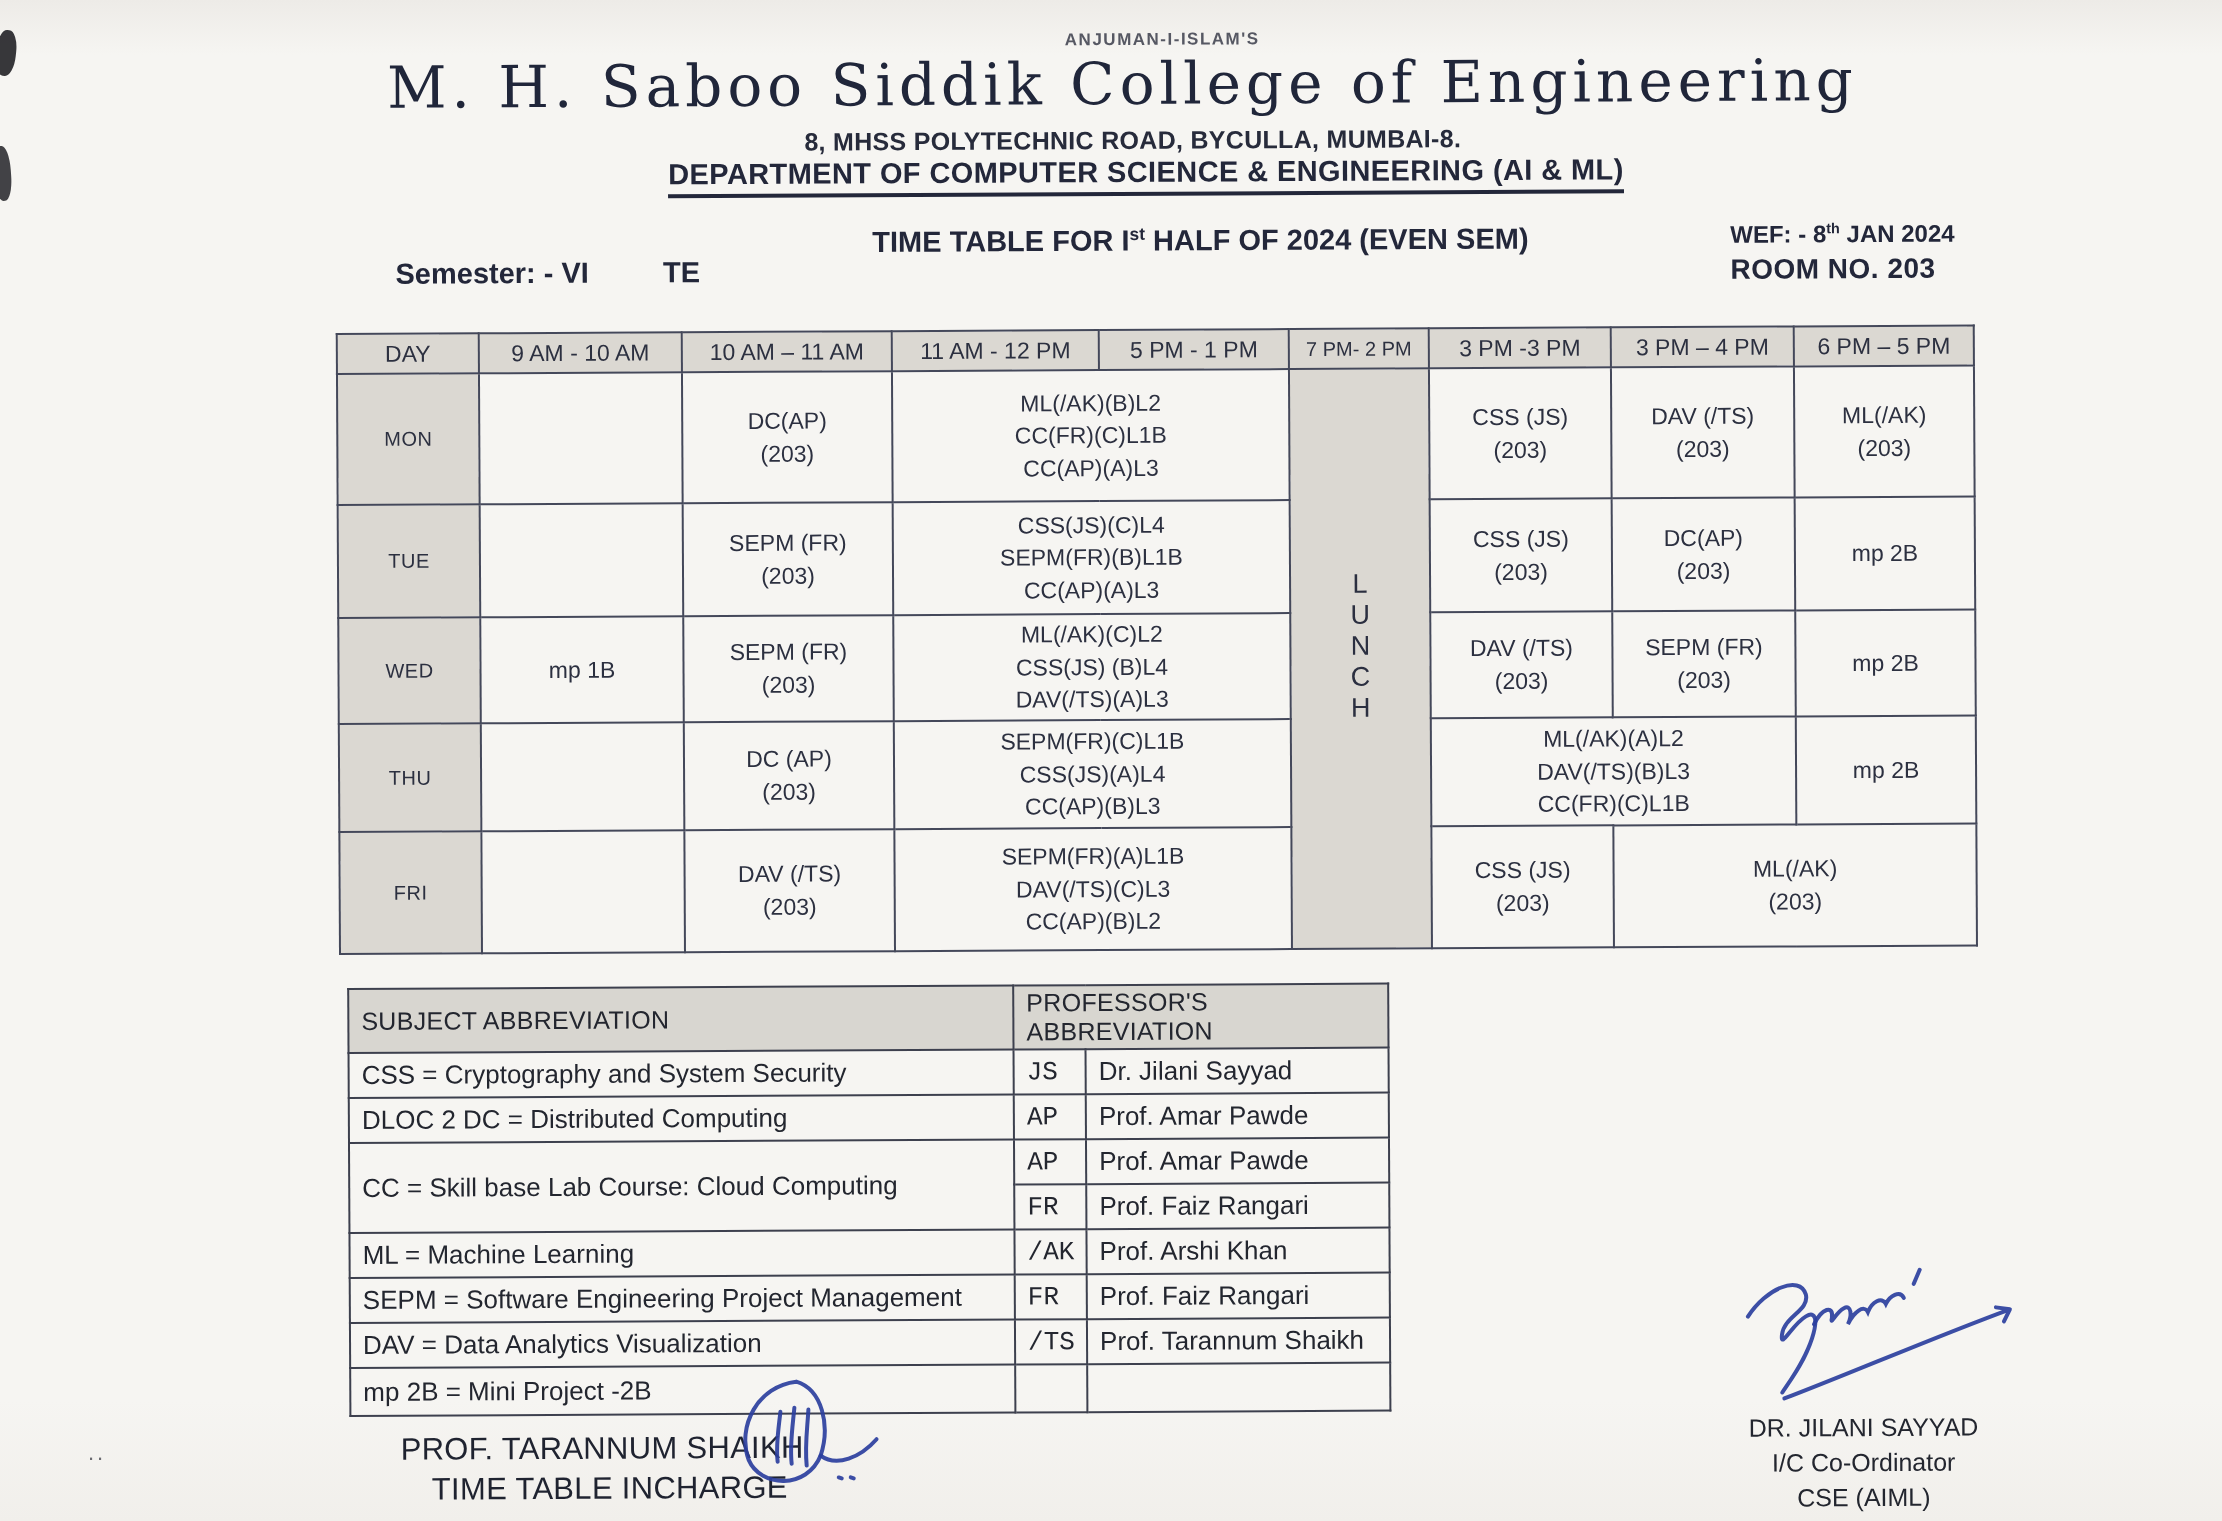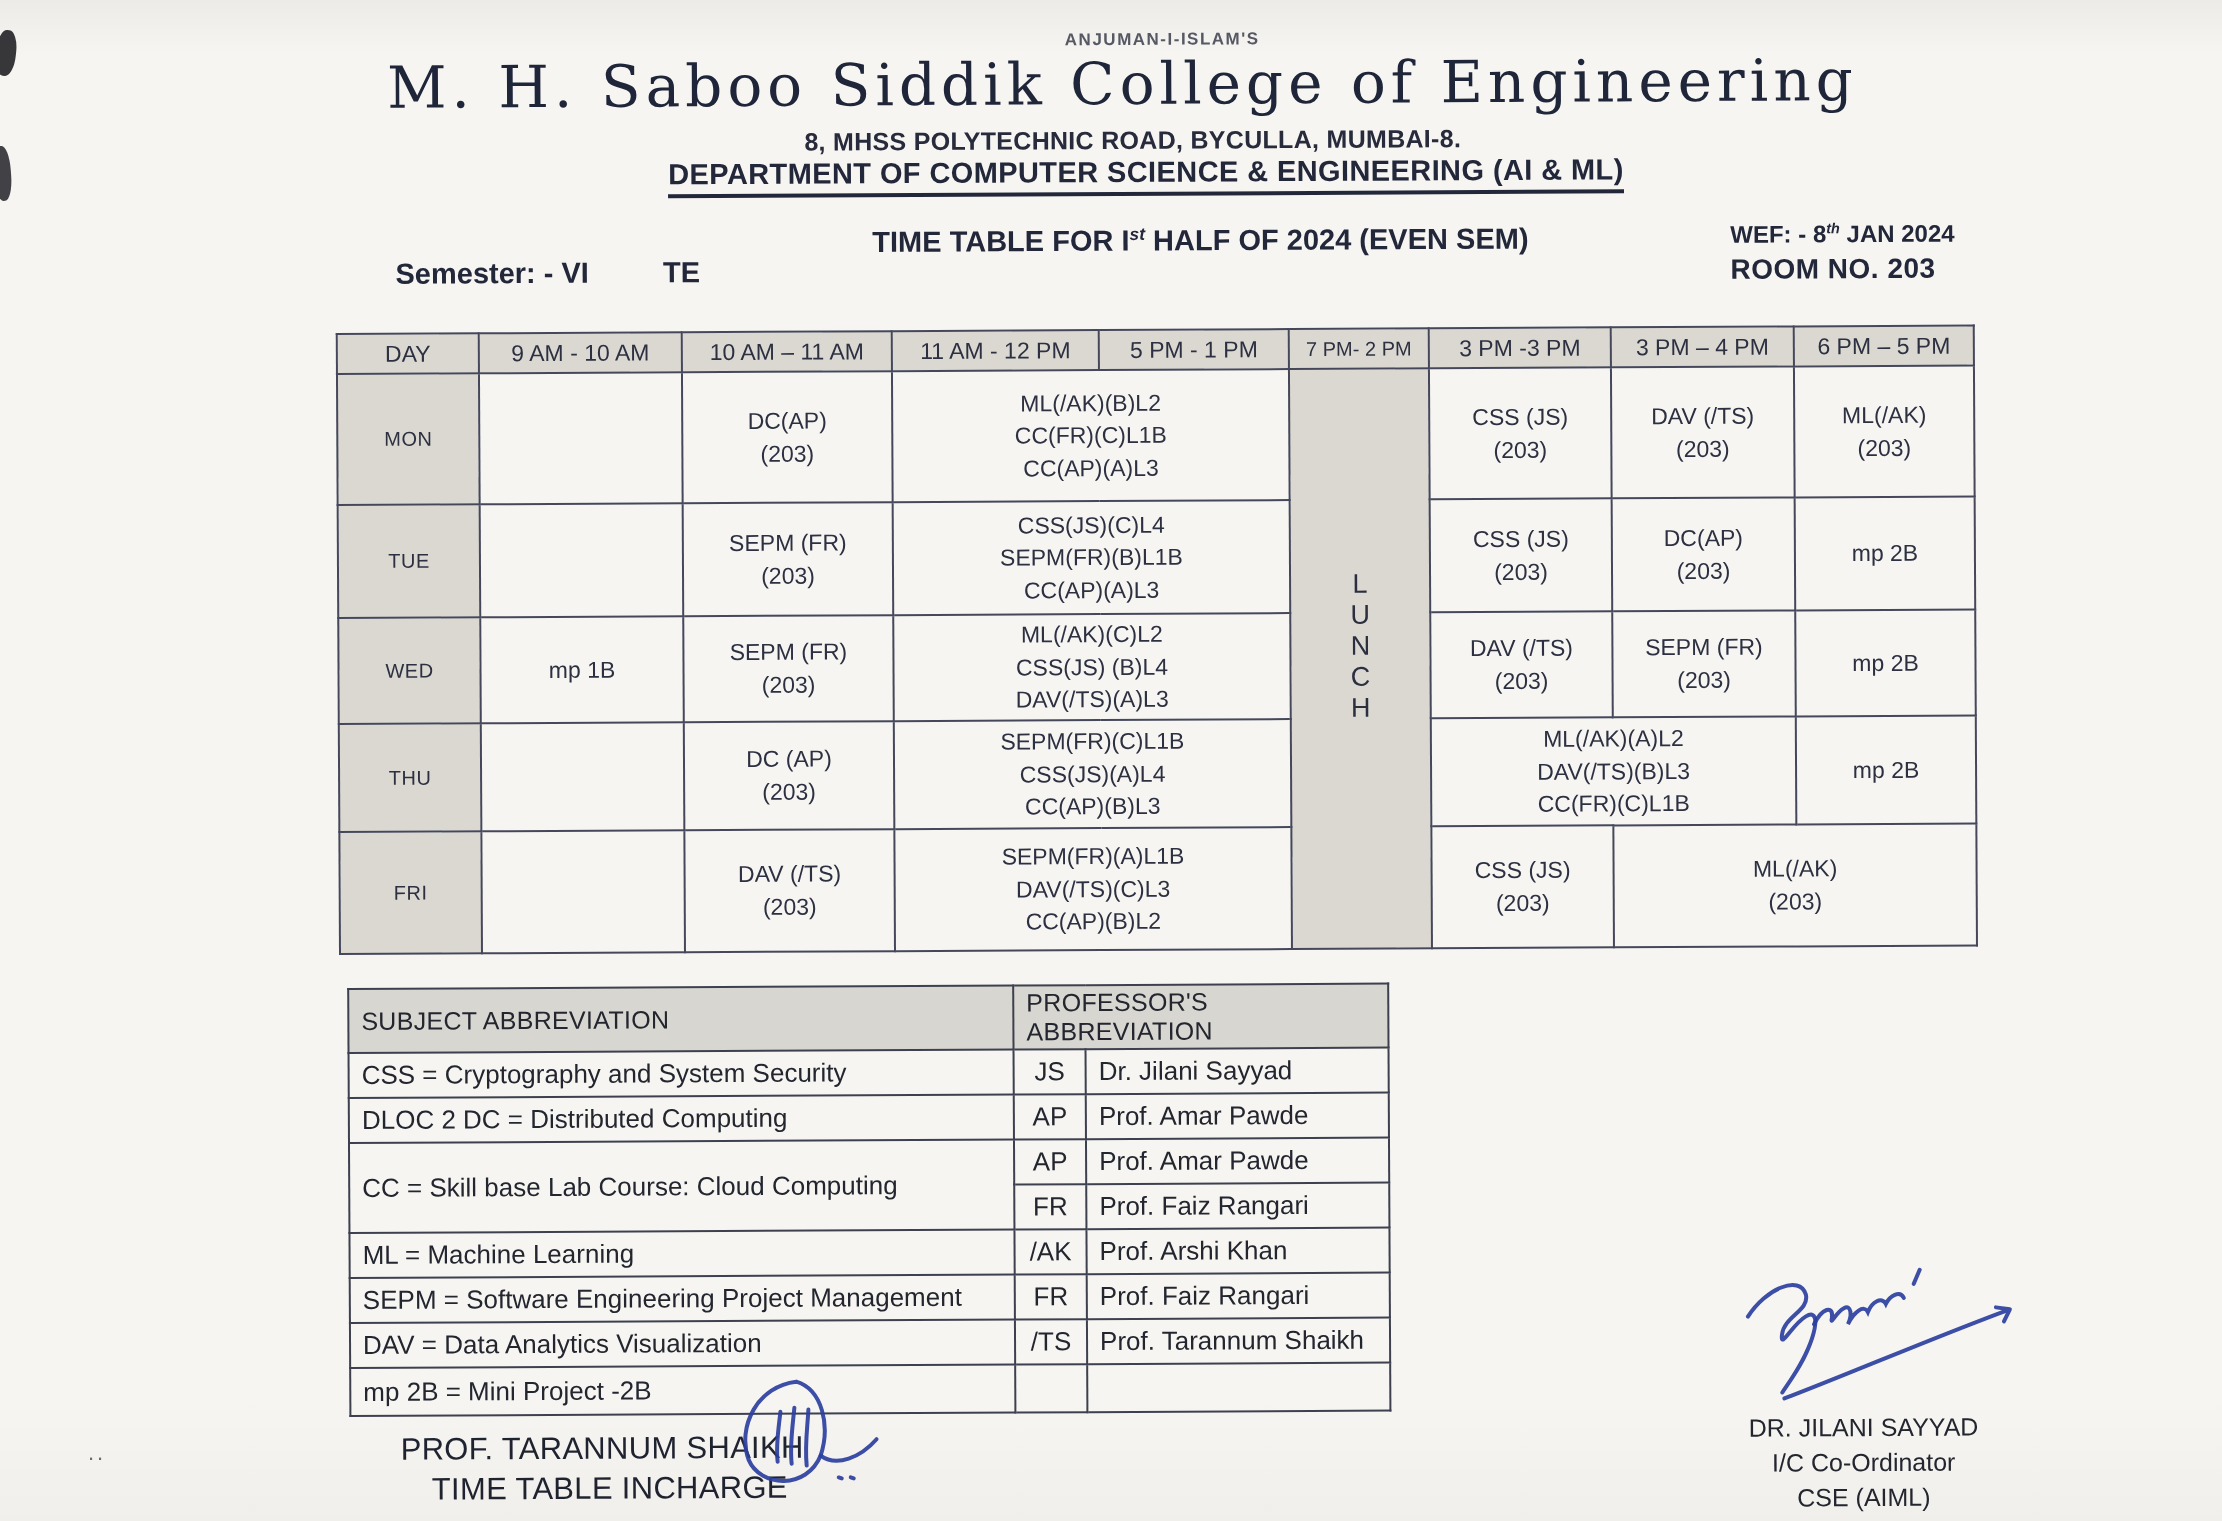--- a/index.html
+++ b/index.html
@@ -18,21 +18,21 @@
   .hline{position:absolute;left:0;width:2222px;text-align:center;}
   .society{top:30px;font-size:17px;font-weight:bold;color:#565863;letter-spacing:1.5px;transform:translateX(55px);}
   .college{top:50px;font-family:"DejaVu Serif",serif;font-size:58px;color:#20263a;letter-spacing:5px;transform:translateX(15px);white-space:nowrap;}
   .address{top:126px;font-size:25px;font-weight:bold;color:#272b3b;letter-spacing:.3px;transform:translateX(25px);}
   .dept{top:156px;transform:translateX(38px);}
   .dept span{display:inline-block;font-size:29px;font-weight:bold;color:#23273a;letter-spacing:.4px;border-bottom:4px solid #23273a;padding-bottom:3px;}
 
   .semester{position:absolute;left:398px;top:254px;font-size:29px;font-weight:bold;color:#23273a;}
   .semester .te{margin-left:74px;}
   .title{position:absolute;left:875px;top:224px;font-size:29px;font-weight:bold;color:#23273a;}
-  .title sup,.wef sup{font-size:60%;vertical-align:super;font-style:italic;}
+  .title sup,.wef sup{font-size:60%;vertical-align:super;}
   .wef{position:absolute;left:1733px;top:224px;font-size:24px;font-weight:bold;color:#23273a;}
   .roomno{position:absolute;left:1733px;top:257px;font-size:28px;font-weight:bold;color:#23273a;letter-spacing:.5px;}
 
   
   #tt{position:absolute;left:338px;top:329px;width:1637px;border-collapse:collapse;table-layout:fixed;
       font-size:23px;color:#2c3040;}
   #tt td,#tt th{border:2px solid #44485a;text-align:center;vertical-align:middle;padding:0;font-weight:normal;overflow:hidden;}
   #tt .shade{background:#dbd8d2;}
   #tt th{font-size:23px;}
   #tt th.narrow{font-size:20px;}
@@ -41,21 +41,21 @@
   .hr0{height:40px;}.hr1{height:131px;}.hr2{height:113px;}.hr3{height:106px;}.hr4{height:108px;}.hr5{height:122px;}
   .lunch{background:#dbd8d2;}
   .lunch .lstack{display:flex;flex-direction:column;justify-content:space-between;align-items:center;
       height:100%;box-sizing:border-box;padding:22px 0 48px 0;font-size:27px;color:#2b2f40;}
 
   
   #ab{position:absolute;left:346px;top:984px;width:1040px;border-collapse:collapse;table-layout:fixed;
       font-size:26px;color:#23262f;}
   #ab td,#ab th{border:2px solid #3d404e;text-align:left;vertical-align:middle;padding:2px 12px;font-weight:normal;}
   #ab th{background:#d8d6d0;font-size:25px;letter-spacing:.3px;}
-  #ab .ac{text-align:center;}
+  #ab .ac{text-align:left;font-family:Liberation Mono, monospace;}
   .ar0{height:42px;}.ar{height:45px;}.arl{height:48px;}
 
   
   .sigtext1{position:absolute;left:397px;top:1428px;font-size:31px;color:#1f2330;letter-spacing:.3px;}
   .sigtext2{position:absolute;left:428px;top:1468px;font-size:31px;color:#1f2330;letter-spacing:.3px;}
   .rsig{position:absolute;left:1690px;top:1414px;width:340px;text-align:center;font-size:25px;color:#23262f;line-height:35px;}
   svg.pen{position:absolute;overflow:visible;}
   svg.pen path{fill:none;stroke:#2b3f9e;stroke-width:4;stroke-linecap:round;opacity:.92;}
 </style>
 </head>

